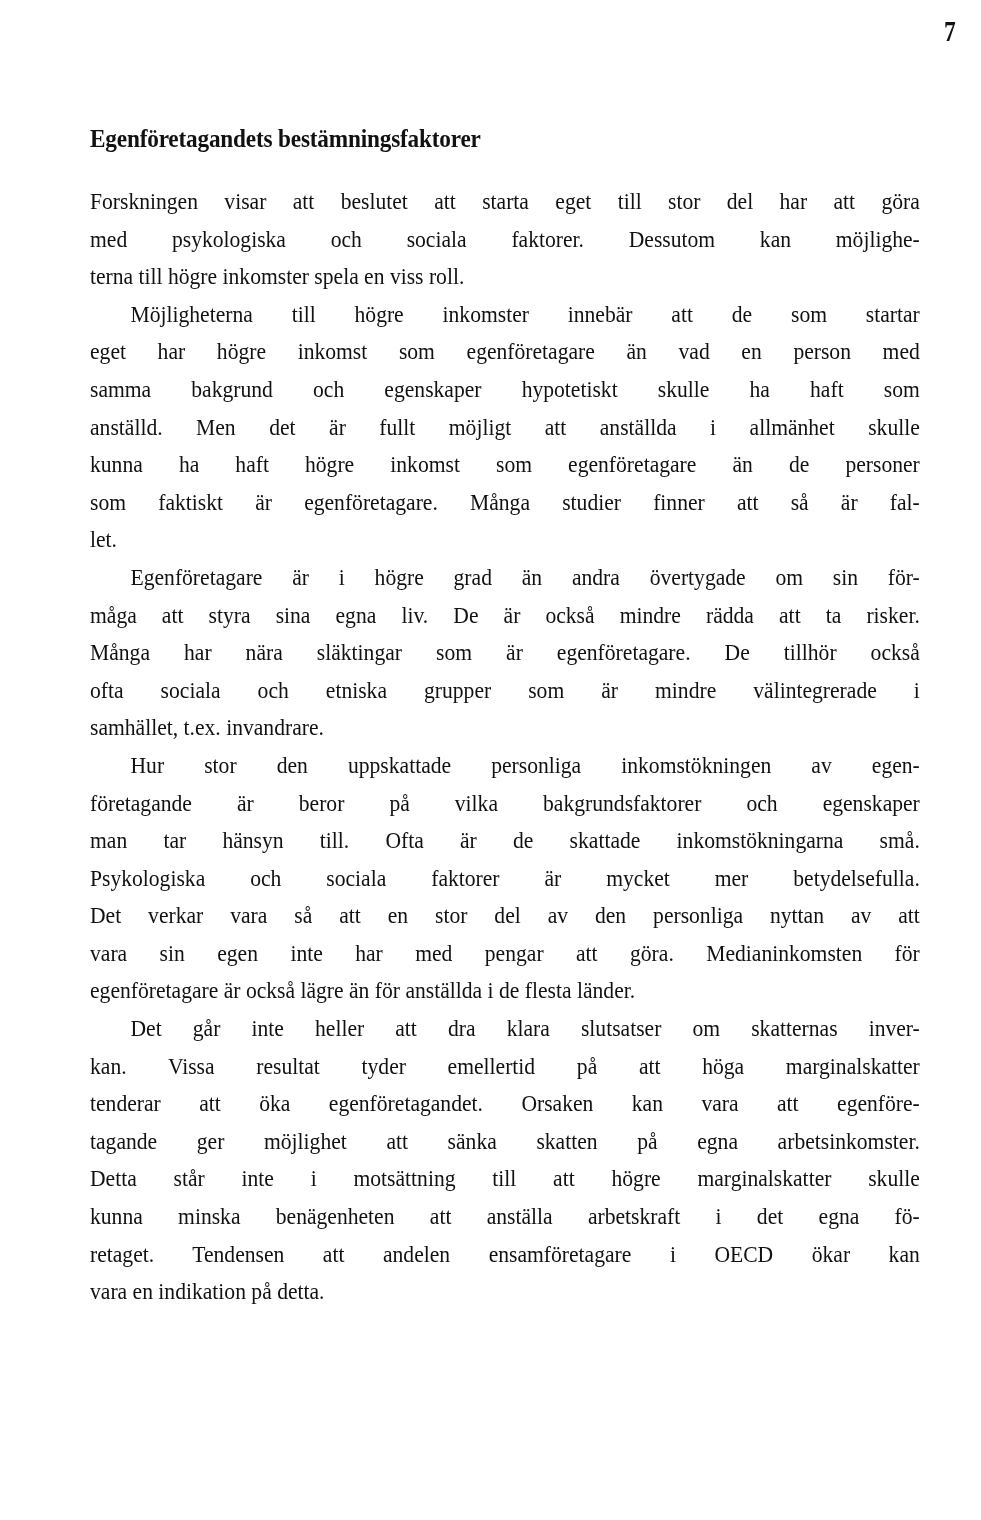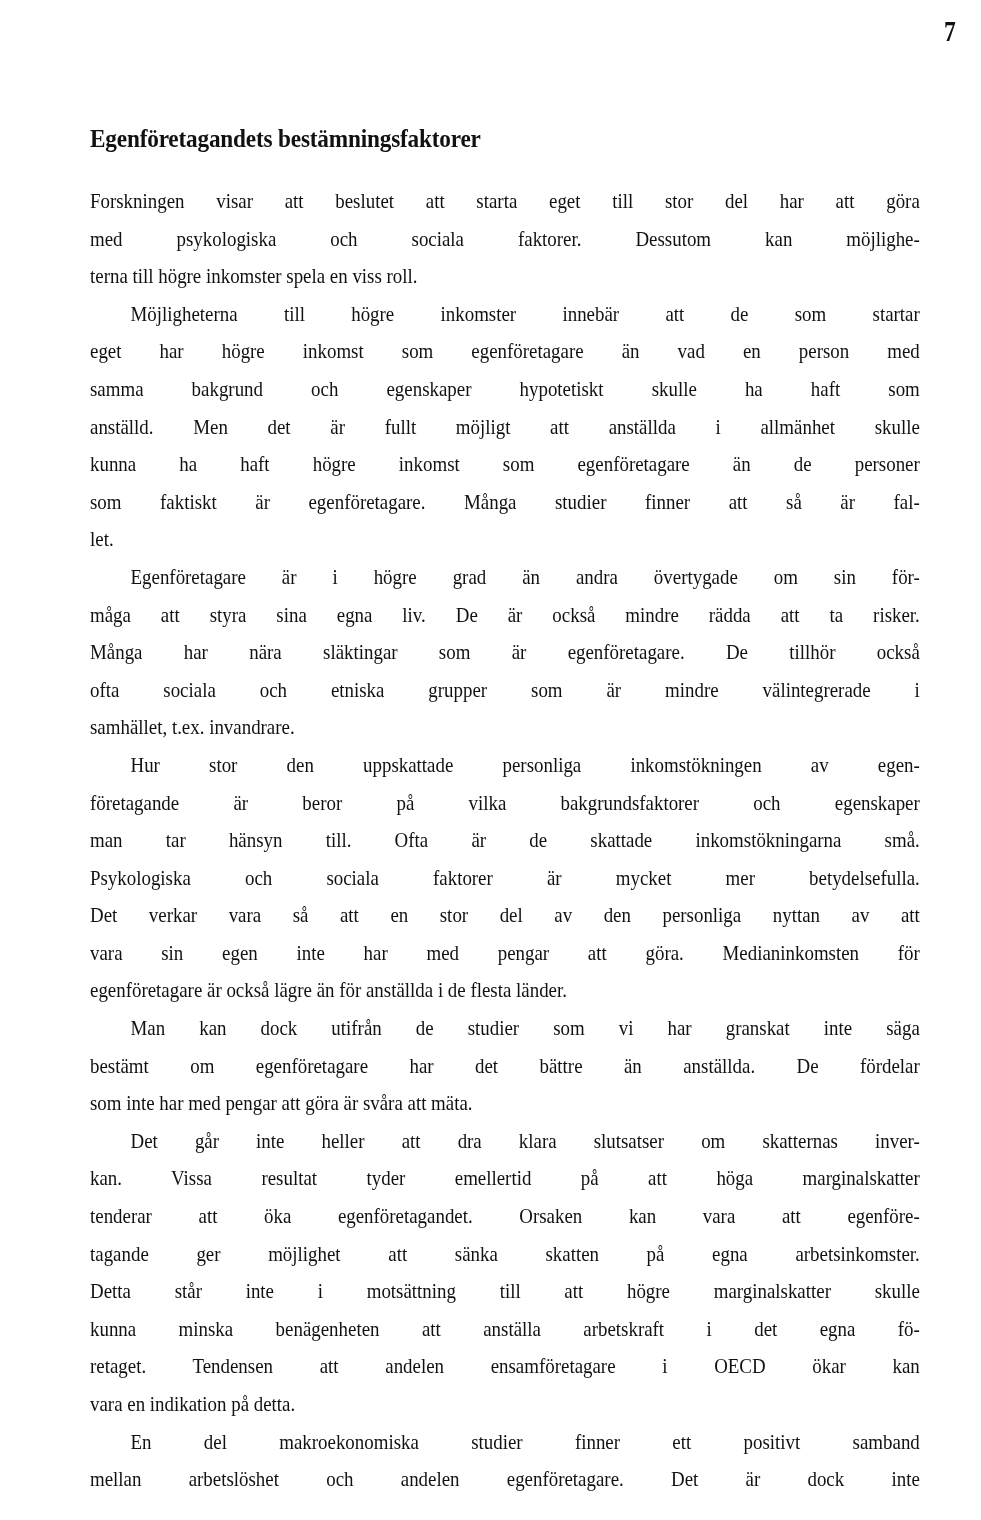--- a/index.html
+++ b/index.html
@@ -13,21 +13,21 @@
       position: absolute; left: 944px; top: 14px;
       font-size: 30px; font-weight: bold; transform: scaleX(0.78); transform-origin: left top;
     }
     .heading {
       position: absolute; left: 90px; top: 125px;
       font-size: 25px; font-weight: bold; letter-spacing: -0.2px;
       transform: scaleX(0.93); transform-origin: left top; white-space: nowrap;
     }
     .body-text {
       position: absolute; left: 90px; top: 183px; width: 830px;
-      font-size: 21px; line-height: 37.6px;
+      font-size: 24px; line-height: 37.6px;
     }
     .para { margin: 0; }
     .line {
       display: block; height: 37.6px; white-space: nowrap;
       text-align: justify; text-align-last: justify;
       transform: scaleX(0.9); transform-origin: left top; width: 922px;
     }
     .line.last { text-align-last: left; }
     .line.indent { padding-left: 45px; width: 877px; }
   </style>
@@ -62,32 +62,23 @@
       <div class="para">
         <span class="line indent">Hur stor den uppskattade personliga inkomstökningen av egen-</span>
         <span class="line">företagande är beror på vilka bakgrundsfaktorer och egenskaper</span>
         <span class="line">man tar hänsyn till. Ofta är de skattade inkomstökningarna små.</span>
         <span class="line">Psykologiska och sociala faktorer är mycket mer betydelsefulla.</span>
         <span class="line">Det verkar vara så att en stor del av den personliga nyttan av att</span>
         <span class="line">vara sin egen inte har med pengar att göra. Medianinkomsten för</span>
         <span class="line last">egenföretagare är också lägre än för anställda i de flesta länder.</span>
       </div>
       <div class="para">
-        <span class="line indent">Man kan dock utifrån de studier som vi har granskat inte säga</span>
-        <span class="line">bestämt om egenföretagare har det bättre än anställda. De fördelar</span>
-        <span class="line last">som inte har med pengar att göra är svåra att mäta.</span>
-      </div>
-      <div class="para">
         <span class="line indent">Det går inte heller att dra klara slutsatser om skatternas inver-</span>
         <span class="line">kan. Vissa resultat tyder emellertid på att höga marginalskatter</span>
         <span class="line">tenderar att öka egenföretagandet. Orsaken kan vara att egenföre-</span>
         <span class="line">tagande ger möjlighet att sänka skatten på egna arbetsinkomster.</span>
         <span class="line">Detta står inte i motsättning till att högre marginalskatter skulle</span>
         <span class="line">kunna minska benägenheten att anställa arbetskraft i det egna fö-</span>
         <span class="line">retaget. Tendensen att andelen ensamföretagare i OECD ökar kan</span>
         <span class="line last">vara en indikation på detta.</span>
       </div>
-      <div class="para">
-        <span class="line indent">En del makroekonomiska studier finner ett positivt samband</span>
-        <span class="line">mellan arbetslöshet och andelen egenföretagare. Det är dock inte</span>
-      </div>
     </div>
 </div>
 
 </body></html>

